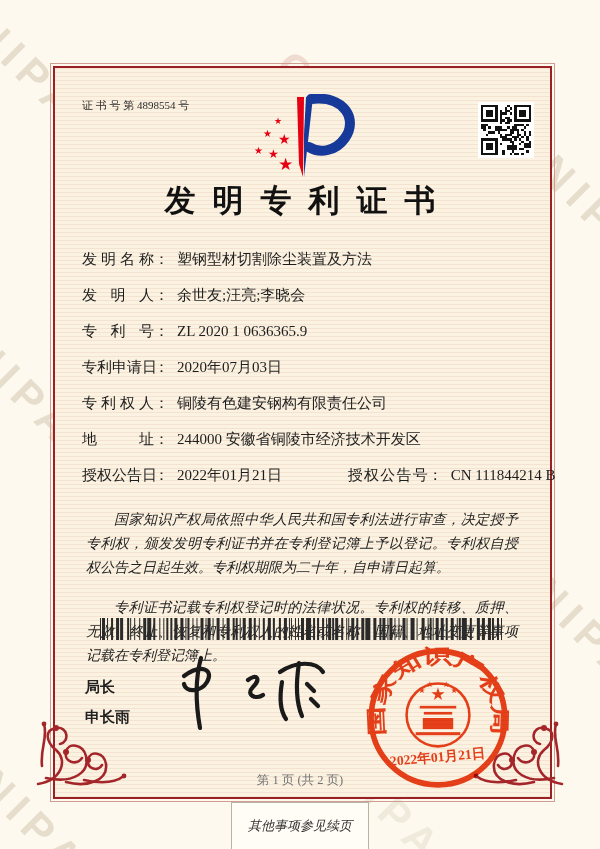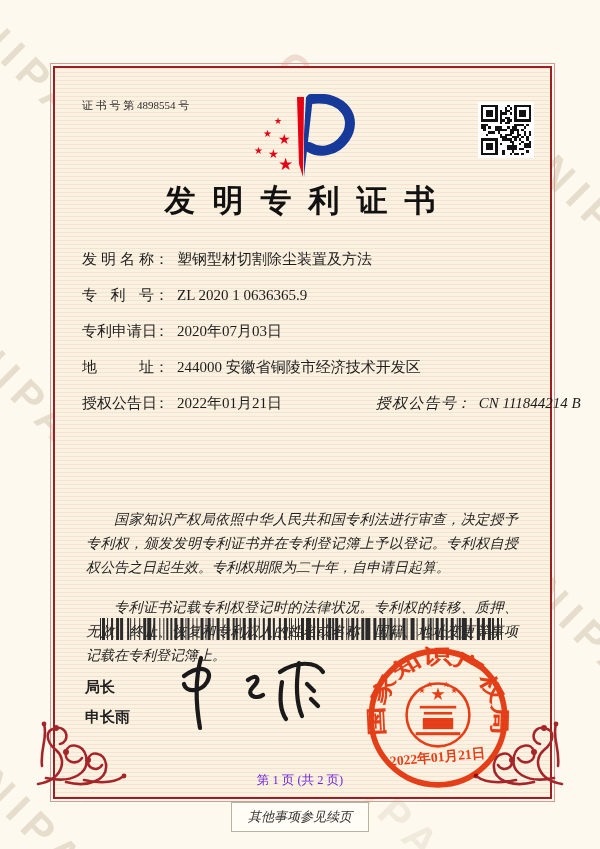--- a/index.html
+++ b/index.html
@@ -27,39 +27,39 @@
   .qr{position:absolute;left:478px;top:102px;width:56px;height:56px;background:#fff;padding:3px;box-sizing:border-box;}
   .qr svg{width:100%;height:100%;display:block;}
 
   .title{position:absolute;left:0;right:0;top:180px;text-align:center;font-size:31px;
          font-weight:bold;letter-spacing:17px;padding-left:17px;color:#111;}
 
   .fields{position:absolute;left:82px;top:248px;width:450px;font-size:15px;color:#1d1d1d;}
   .frow{height:36px;line-height:22px;white-space:nowrap;}
   .f-label{display:inline-block;width:72px;text-align:justify;text-align-last:justify;vertical-align:top;}
   .f-colon{margin-right:8px;}
-  .grant2{display:inline-block;margin-left:90px;font-style:italic;}
+  .grant2{display:inline-block;margin-left:62px;}
   .grant2 .f-label{width:80px;}
 
   .paras{position:absolute;left:70px;top:492px;width:464px;font-size:14px;line-height:1.72;
          color:#222;font-style:italic;text-align:justify;}
   .paras p{margin:16px;text-indent:2em;}
 
   .barcode{position:absolute;left:100px;top:618px;width:402px;height:22px;}
   .barcode svg{width:100%;height:100%;display:block;}
 
   .officer{position:absolute;left:85px;top:672px;font-family:"Liberation Sans","DejaVu Sans",sans-serif;
            font-weight:bold;font-size:15px;color:#222;line-height:30px;}
   .signature{position:absolute;left:168px;top:648px;}
 
   .seal{position:absolute;left:362px;top:642px;mix-blend-mode:multiply;opacity:0.95;}
 
-  .page-info{position:absolute;left:0;right:0;top:772px;text-align:center;font-size:12.5px;color:#6d28d9;}
+  .page-info{position:absolute;left:0;right:0;top:772px;text-align:center;font-size:12.5px;color:#737373;}
   .footer-note{position:absolute;left:50%;transform:translateX(-50%);top:802px;
-               background:#fffdf6;border:1px solid #b9b3a4;padding:5px 16px;
+               background:#fffdf6;border:1px solid #b9b3a4;padding:14px 16px;
                font-size:13px;font-style:italic;color:#333;white-space:nowrap;}
   .star{font-family:"DejaVu Sans",sans-serif;}
 </style>
 </head>
 <body>
 
 <div class="page">
 
   <div class="wm" style="left:-30px;top:-22px;">CNIPA</div>
   <div class="wm pink" style="left:300px;top:42px;">CNIPA</div>
@@ -247,24 +247,30 @@
       </svg>
     </div>
 
   <div class="title">发明专利证书</div>
 
   <div class="fields">
     <div class="frow">
       <span class="f-label">发明名称</span><span class="f-colon">：</span><span>塑钢型材切割除尘装置及方法</span>
     </div>
     <div class="frow">
+      <span class="f-label">发明人</span><span class="f-colon">：</span><span>余世友;汪亮;李晓会</span>
+    </div>
+    <div class="frow">
       <span class="f-label">专利号</span><span class="f-colon">：</span><span>ZL 2020 1 0636365.9</span>
     </div>
     <div class="frow">
       <span class="f-label">专利申请日</span><span class="f-colon">：</span><span>2020年07月03日</span>
+    </div>
+    <div class="frow">
+      <span class="f-label">专利权人</span><span class="f-colon">：</span><span>铜陵有色建安钢构有限责任公司</span>
     </div>
     <div class="frow">
       <span class="f-label">地址</span><span class="f-colon">：</span><span>244000 安徽省铜陵市经济技术开发区</span>
     </div>
     <div class="frow">
       <span><span class="f-label">授权公告日</span><span class="f-colon">：</span><span>2022年01月21日</span></span>
       <span class="grant2"><span class="f-label">授权公告号</span><span class="f-colon">：</span><span>CN 111844214 B</span></span>
     </div>
   </div>
 

